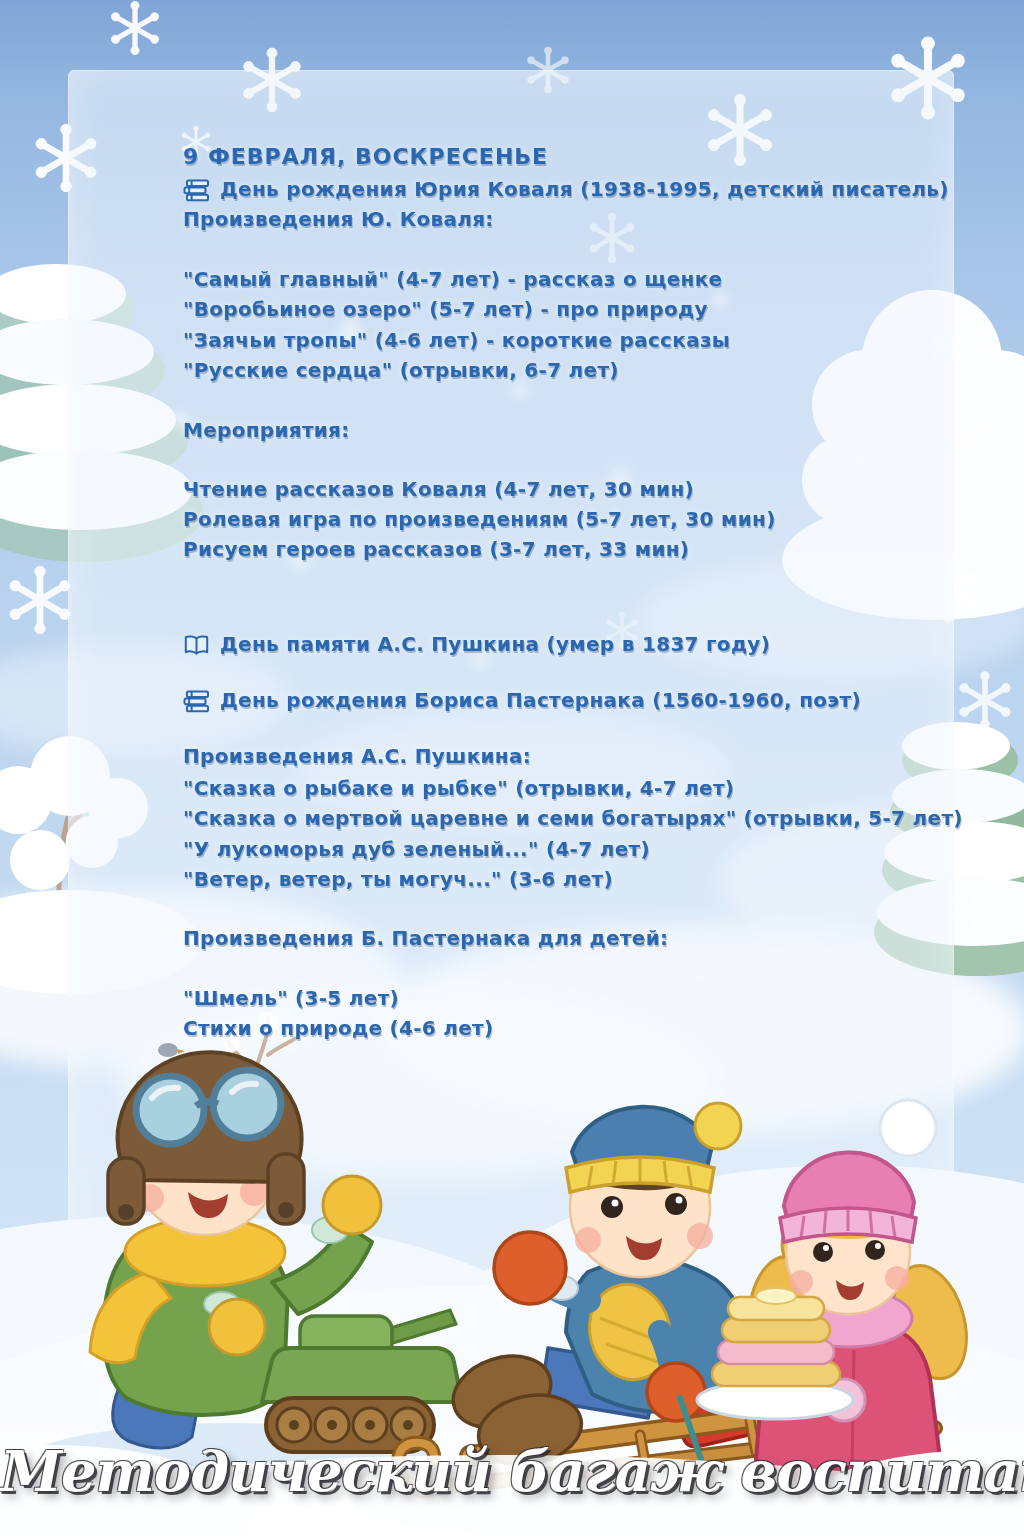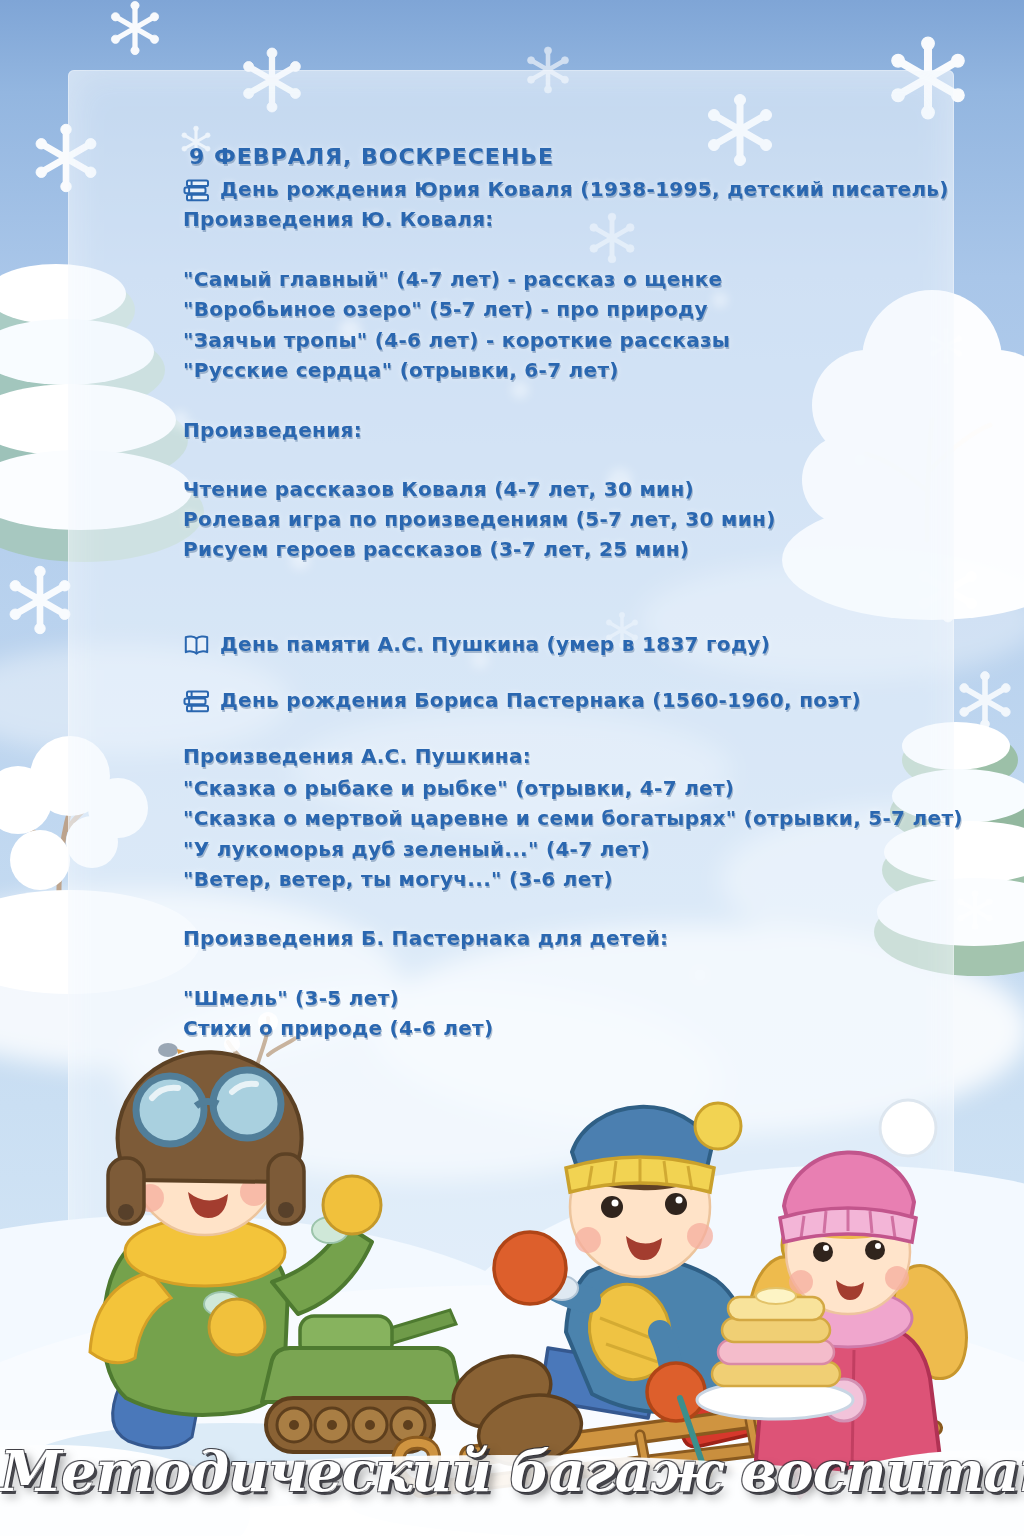--- a/index.html
+++ b/index.html
@@ -15,21 +15,21 @@
     background:rgba(238,246,253,.55);border-radius:6px;
     box-shadow:inset 0 0 0 1px rgba(255,255,255,.3), inset 0 0 40px rgba(255,255,255,.35);
   }
   .content{position:absolute;left:0;top:0;width:1024px;height:1536px;z-index:5;}
   .line{
     position:absolute;left:183px;width:780px;height:28px;
     color:#2a67b0;font-size:20px;font-weight:bold;letter-spacing:.3px;line-height:26px;
     text-shadow:1px 1.5px 0 rgba(21,58,110,.30), 0 0 6px rgba(255,255,255,.55);
     white-space:nowrap;
   }
-  .heading{font-size:22px;letter-spacing:1px;margin-left:6px;}
+  .heading{font-size:22px;letter-spacing:1px;}
   .event{display:flex;align-items:flex-end;gap:10px;}
   .icn{display:inline-flex;flex:0 0 auto;width:27px;height:23px;}
   .icn svg{width:27px;height:23px;}
   .banner{
     position:absolute;left:0;right:0;top:1438px;z-index:7;text-align:center;
     font-family:"DejaVu Serif","Liberation Serif",serif;font-style:italic;font-weight:bold;
     font-size:56px;letter-spacing:-1px;color:#ffffff;white-space:nowrap;
     text-shadow:-1px -1px 0 rgba(45,45,52,.7), 1px -1px 0 rgba(45,45,52,.7),
                 -1px 1px 0 rgba(45,45,52,.7), 3px 3px 0 rgba(45,45,52,.85),
                 6px 6px 10px rgba(0,0,0,.35);
@@ -176,25 +176,25 @@
       <span>День рождения Юрия Коваля (1938-1995, детский писатель)</span>
     </div>
 
     <div class="line" style="top:206px">Произведения Ю. Коваля:</div>
 
     <div class="line" style="top:266px">"Самый главный" (4-7 лет) - рассказ о щенке</div>
     <div class="line" style="top:296px">"Воробьиное озеро" (5-7 лет) - про природу</div>
     <div class="line" style="top:327px">"Заячьи тропы" (4-6 лет) - короткие рассказы</div>
     <div class="line" style="top:357px">"Русские сердца" (отрывки, 6-7 лет)</div>
 
-    <div class="line" style="top:417px">Произведения:</div>
+    <div class="line" style="top:417px">Мероприятия:</div>
 
     <div class="line" style="top:476px">Чтение рассказов Коваля (4-7 лет, 30 мин)</div>
     <div class="line" style="top:506px">Ролевая игра по произведениям (5-7 лет, 30 мин)</div>
-    <div class="line" style="top:536px">Рисуем героев рассказов (3-7 лет, 25 мин)</div>
+    <div class="line" style="top:536px">Рисуем героев рассказов (3-7 лет, 33 мин)</div>
 
 
     <div class="line event" style="top:629px">
       <span class="icn">
         <svg viewBox="0 0 27 23" fill="#e8f1fb" stroke="#2a67b0" stroke-width="2" stroke-linejoin="round" stroke-linecap="round">
           <path d="M13.5 4.5 C11 2.2 5.8 1.8 2.8 3.2 L2.8 18.2 C5.8 16.8 11 17.2 13.5 19.4 C16 17.2 21.2 16.8 24.2 18.2 L24.2 3.2 C21.2 1.8 16 2.2 13.5 4.5 Z"></path>
           <line x1="13.5" y1="4.5" x2="13.5" y2="19.4"></line>
         </svg>
       </span>
       <span>День памяти А.С. Пушкина (умер в 1837 году)</span>

